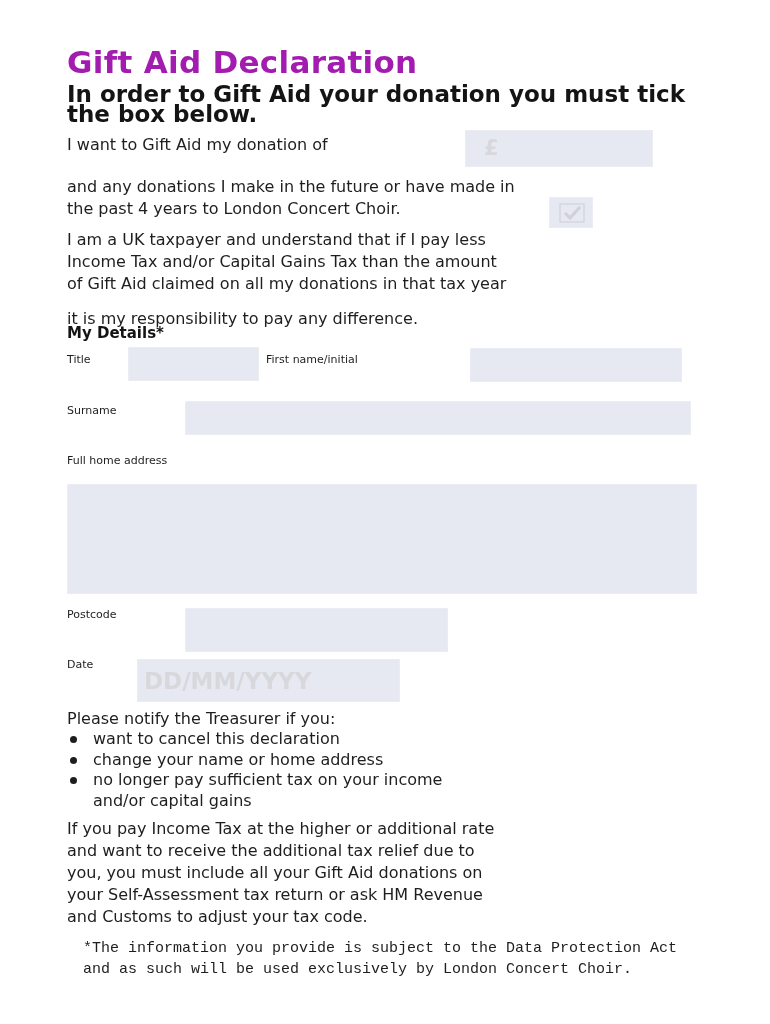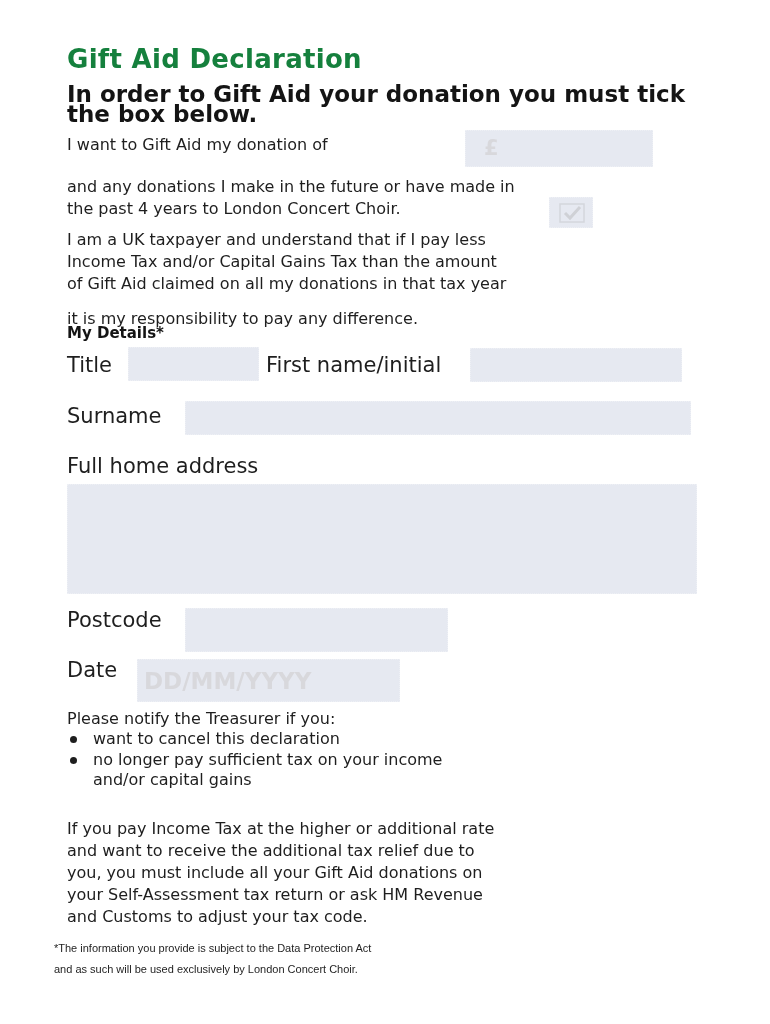--- a/index.html
+++ b/index.html
@@ -13,23 +13,23 @@
       position: relative;
       overflow: hidden;
       font-family: "DejaVu Sans", sans-serif;
       color: #1e1e1e;
     }
     .abs { position: absolute; }
     .title {
       left: 67px; top: 44px;
       font-family: "DejaVu Sans", sans-serif;
       font-weight: bold;
-      font-size: 26px;
+      font-size: 31px;
       letter-spacing: 0.3px;
-      color: #15803d;
+      color: #a21caf;
       white-space: nowrap;
     }
     .subtitle {
       left: 67px; top: 84px;
       width: 640px;
       font-family: "DejaVu Sans", sans-serif;
       font-weight: bold;
       font-size: 23px;
       line-height: 20px;
       color: #141414;
@@ -54,21 +54,21 @@
     }
     .section-heading {
       left: 67px; top: 324px;
       font-family: "DejaVu Sans", sans-serif;
       font-weight: bold;
       font-size: 15px;
       color: #141414;
     }
     .label {
       font-family: "DejaVu Sans", sans-serif;
-      font-size: 21px;
+      font-size: 11px;
       color: #1e1e1e;
       white-space: nowrap;
     }
     .bullets {
       left: 67px; top: 729px;
       margin: 0; padding: 0;
       list-style: none;
     }
     .bullets li {
       position: relative;
@@ -80,23 +80,23 @@
       white-space: nowrap;
     }
     .bullets li .dot {
       position: absolute;
       left: 3px; top: 7px;
       width: 7px; height: 7px;
       border-radius: 50%;
       background: #1e1e1e;
     }
     .footnote {
-      left: 54px; top: 938px;
-      font-family: Liberation Sans, sans-serif;
-      font-size: 11px;
+      left: 83px; top: 938px;
+      font-family: Liberation Mono, monospace;
+      font-size: 15px;
       line-height: 21px;
       color: #1e1e1e;
       white-space: nowrap;
     }
   </style>
 </head>
 <body>
 
 <div class="abs title">Gift Aid Declaration</div>
 <div class="abs subtitle">In order to Gift Aid your donation you must tick the box below.</div>
@@ -144,20 +144,24 @@
 </div>
 
 <div class="abs body-text" style="left:67px; top:708px;">Please notify the Treasurer if you:</div>
 <ul class="abs bullets">
   <li>
     <span class="dot"></span>
     <span>want to cancel this declaration</span>
   </li>
   <li>
     <span class="dot"></span>
+    <span>change your name or home address</span>
+  </li>
+  <li>
+    <span class="dot"></span>
     <span>no longer pay sufficient tax on your income</span>
   </li>
   <li>
     <span>and/or capital gains</span>
   </li>
 </ul>
 
 <div class="abs body-text" style="left:67px; top:818px;">If you pay Income Tax at the higher or additional rate</div>
 <div class="abs body-text" style="left:67px; top:840px;">and want to receive the additional tax relief due to</div>
 <div class="abs body-text" style="left:67px; top:862px;">you, you must include all your Gift Aid donations on</div>

